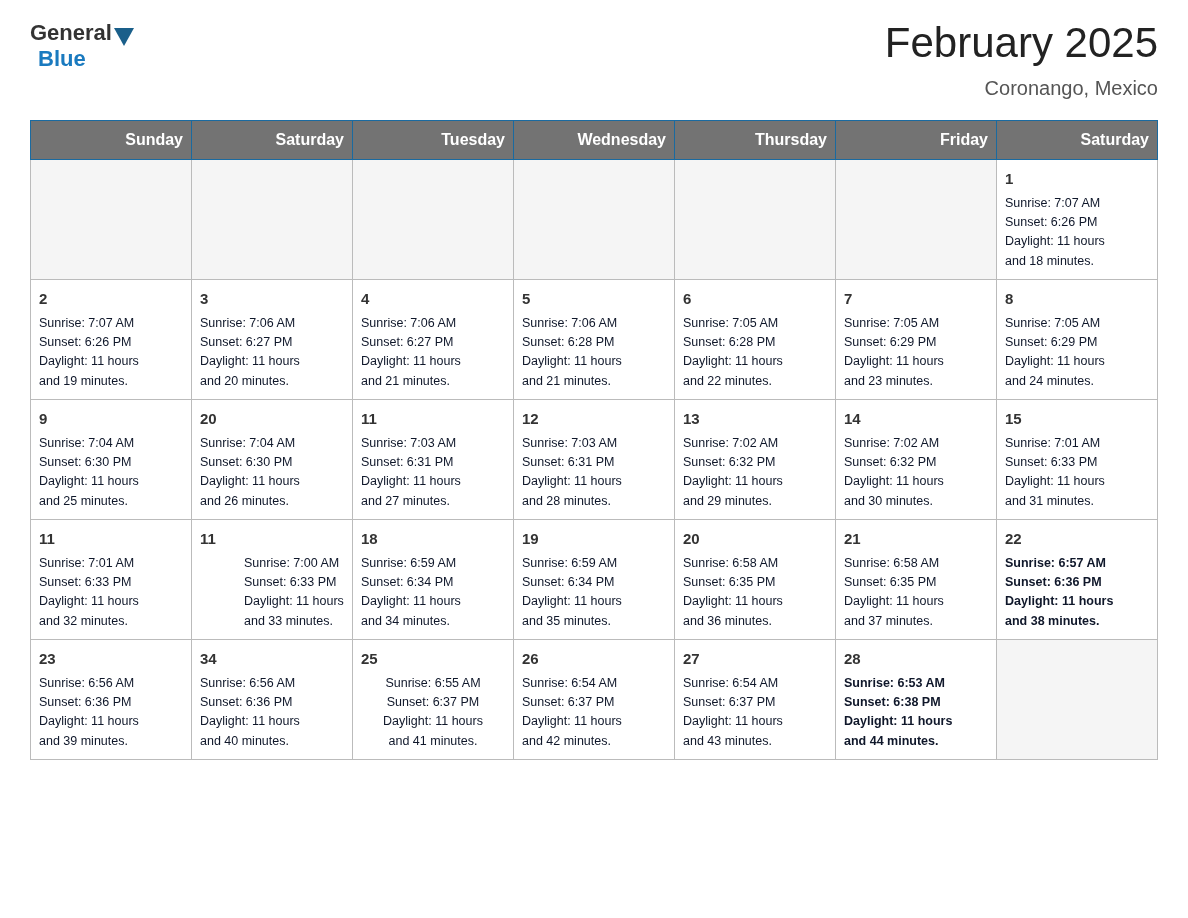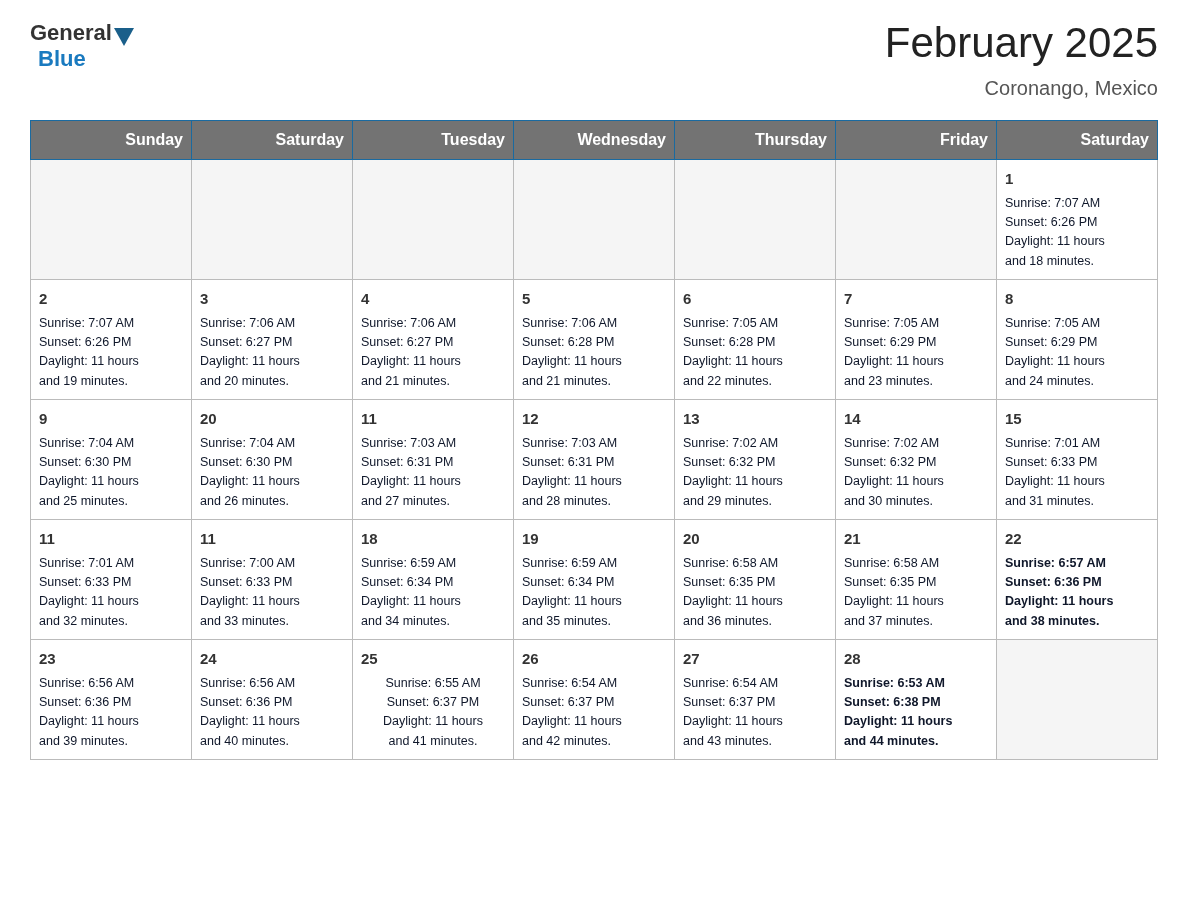--- a/index.html
+++ b/index.html
@@ -232,21 +232,21 @@
       <tr>
         <td>
           <span class="day-number">11</span>
           <div class="day-info" style="white-space: pre-line;">Sunrise: 7:01 AM
 Sunset: 6:33 PM
 Daylight: 11 hours
 and 32 minutes.</div>
         </td>
         <td>
           <span class="day-number">11</span>
-          <div class="day-info" style="white-space: pre-line;">Sunrise: 7:00 AM
+          <div class="day-info" style="white-space: pre-line; margin-left: 44px;">Sunrise: 7:00 AM
 Sunset: 6:33 PM
 Daylight: 11 hours
 and 33 minutes.</div>
         </td>
         <td>
           <span class="day-number">18</span>
           <div class="day-info" style="white-space: pre-line;">Sunrise: 6:59 AM
 Sunset: 6:34 PM
 Daylight: 11 hours
 and 34 minutes.</div>
@@ -282,21 +282,21 @@
       </tr>
       <tr>
         <td>
           <span class="day-number">23</span>
           <div class="day-info" style="white-space: pre-line;">Sunrise: 6:56 AM
 Sunset: 6:36 PM
 Daylight: 11 hours
 and 39 minutes.</div>
         </td>
         <td>
-          <span class="day-number">24</span>
+          <span class="day-number">34</span>
           <div class="day-info" style="white-space: pre-line;">Sunrise: 6:56 AM
 Sunset: 6:36 PM
 Daylight: 11 hours
 and 40 minutes.</div>
         </td>
         <td>
           <span class="day-number">25</span>
           <div class="day-info" style="white-space: pre-line; text-align: center;">Sunrise: 6:55 AM
 Sunset: 6:37 PM
 Daylight: 11 hours

